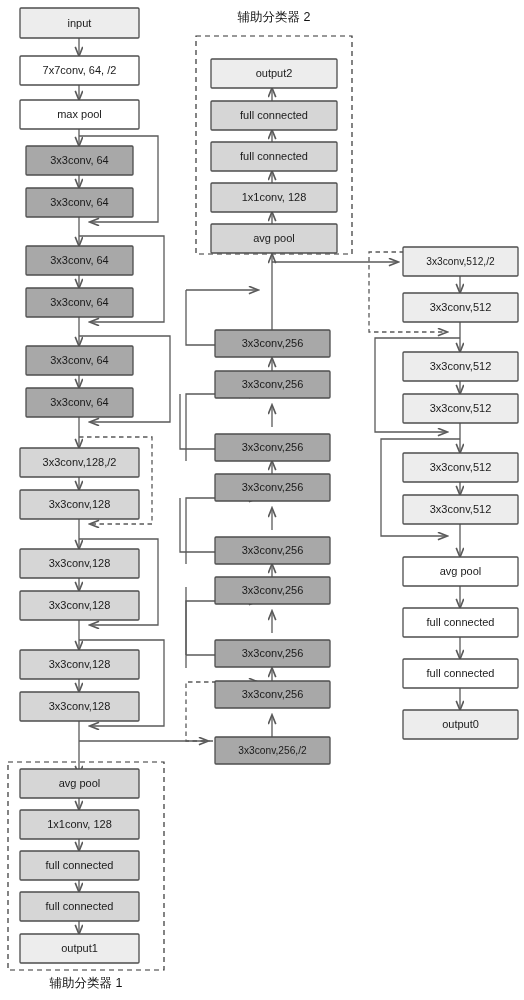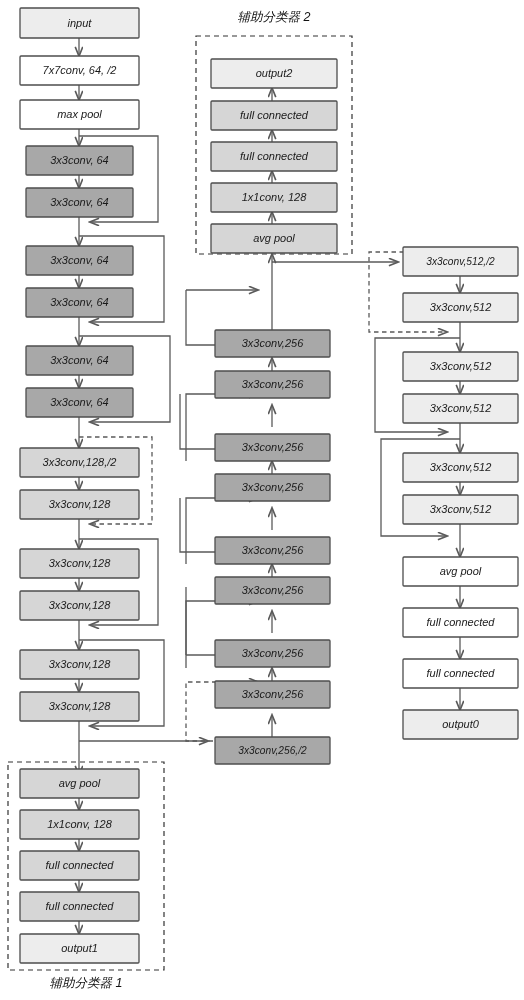--- a/index.html
+++ b/index.html
@@ -1,18 +1,18 @@
 <!DOCTYPE html>
 <html><head>
 <meta charset="utf-8">
 <style>
   html,body{margin:0;padding:0;background:#ffffff;}
   body{width:524px;height:1000px;overflow:hidden;
        font-family:"Liberation Sans","DejaVu Sans",sans-serif;}
-  #diagram{position:relative;width:524px;height:860px;background:#fff;font-style:italic;}
+  #diagram{position:relative;width:524px;height:860px;background:#fff;}
   svg{position:absolute;left:0;top:0;width:524px;height:1000px;}
   .node-label{font-size:11px;fill:#1a1a1a;text-anchor:middle;dominant-baseline:middle;}
   .node-label.sm{font-size:10.2px;}
   .group-title{font-size:12.5px;fill:#111;text-anchor:middle;dominant-baseline:middle;}
   .box{stroke:#4d4d4d;stroke-width:1.3;}
   .fill-light{fill:#ededed;}
   .fill-mid{fill:#d6d6d6;}
   .fill-dark{fill:#a8a8a8;}
   .fill-white{fill:#ffffff;}
   .edge{fill:none;stroke:#5a5a5a;stroke-width:1.3;}

